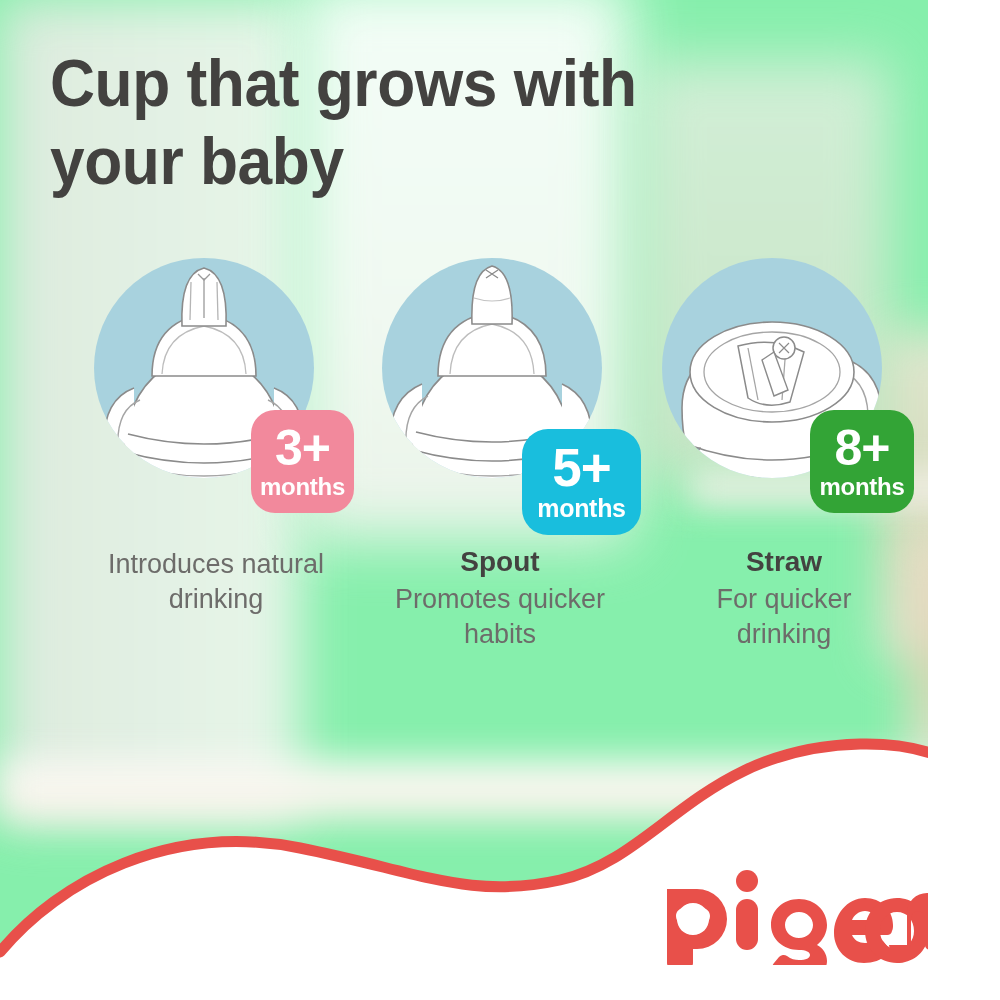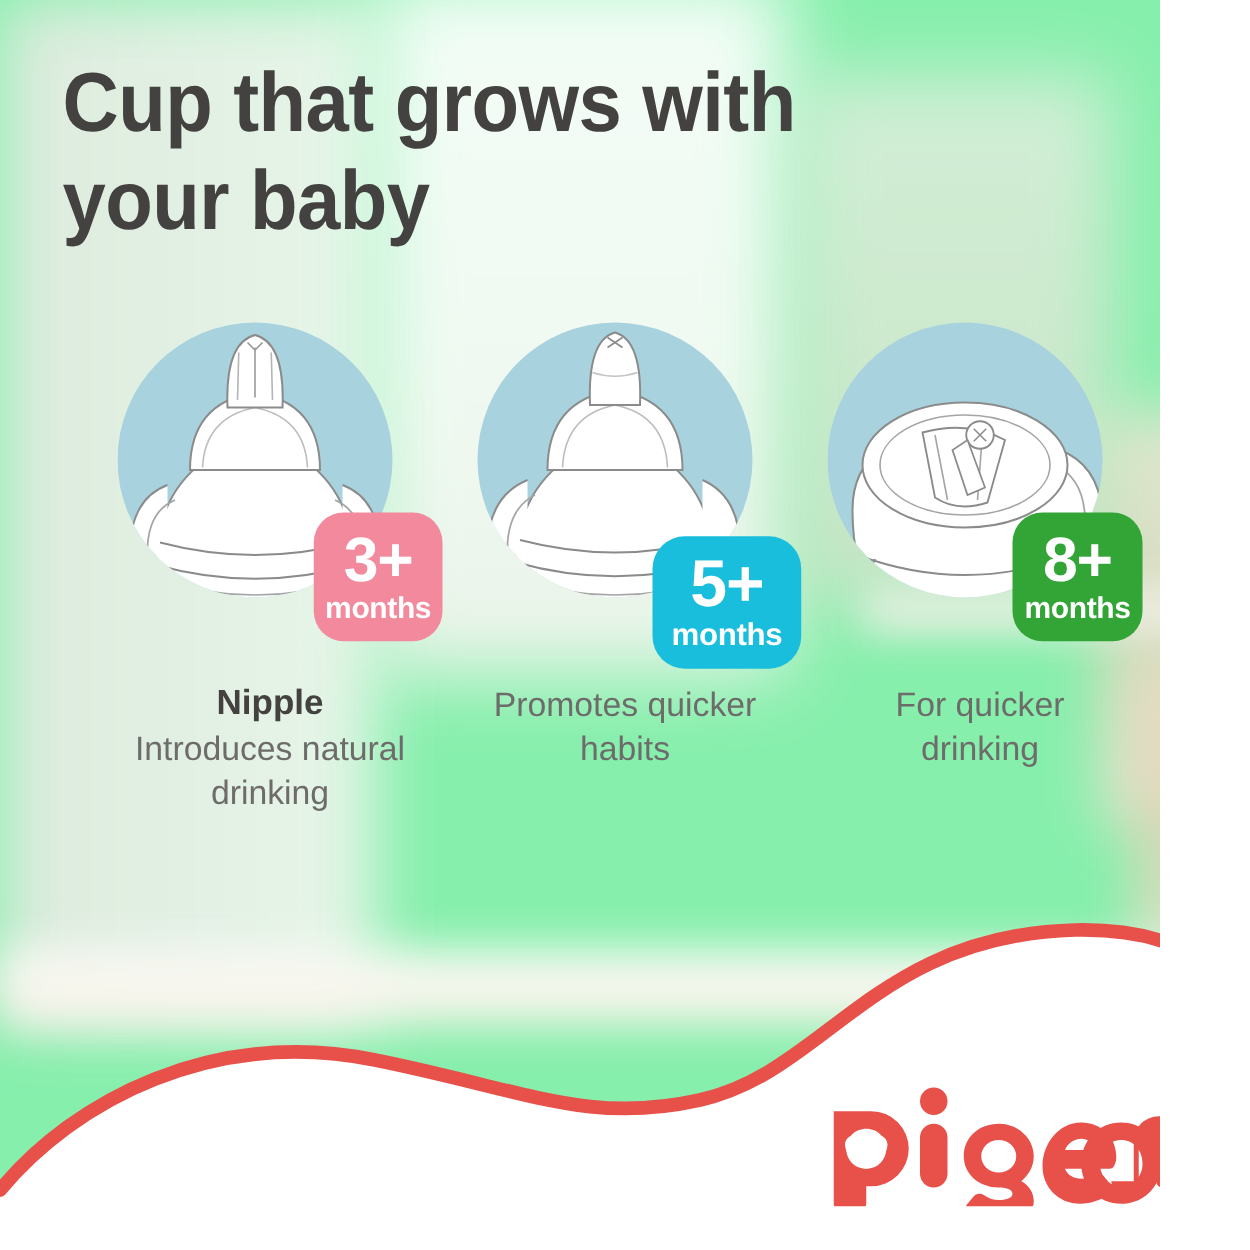--- a/index.html
+++ b/index.html
@@ -271,21 +271,20 @@
             <path d="M22 224 Q70 250 150 248" fill="none" stroke="#8b8b8b" stroke-width="1.5"></path>
             <path d="M22 224 L40 222 L31 236 Z" fill="#8fbccd" stroke="#8b8b8b" stroke-width="1.2"></path>
           </g>
         </svg>
         <div class="badge badge-a" style="background:#f2899c">
           <span class="num">3+</span>
           <span class="unit">months</span>
         </div>
       </div>
       <div class="caption">
-        <div class="caption-title">Nipple</div>
         <div class="caption-desc">Introduces natural
 drinking</div>
       </div>
     </div>
 
     <div class="feature">
       <div class="art-wrap">
         <svg class="art-svg" width="244" height="262" viewBox="0 0 244 262">
           <defs>
             <clipPath id="clipB">
@@ -312,20 +311,21 @@
             <path d="M96 50 Q114 56 132 50" fill="none" stroke="#c3c3c3" stroke-width="1.2"></path>
             <path d="M108 22 L120 30 M120 22 L108 30" fill="none" stroke="#8b8b8b" stroke-width="1.3"></path>
           </g>
         </svg>
         <div class="badge badge-b" style="background:#19bedd">
           <span class="num">5+</span>
           <span class="unit">months</span>
         </div>
       </div>
       <div class="caption">
+        <div class="caption-title">Spout</div>
         <div class="caption-desc">Promotes quicker
 habits</div>
       </div>
     </div>
 
     <div class="feature">
       <div class="art-wrap">
         <svg class="art-svg" width="244" height="262" viewBox="0 0 244 262">
           <defs>
             <clipPath id="clipC">
@@ -357,20 +357,21 @@
             <path d="M20 202 Q70 238 160 232" fill="none" stroke="#8b8b8b" stroke-width="1.5"></path>
             <path d="M20 202 L38 200 L30 214 Z" fill="#8fbccd" stroke="#8b8b8b" stroke-width="1.2"></path>
           </g>
         </svg>
         <div class="badge badge-c" style="background:#33a436">
           <span class="num">8+</span>
           <span class="unit">months</span>
         </div>
       </div>
       <div class="caption">
+        <div class="caption-title">Straw</div>
         <div class="caption-desc">For quicker
 drinking</div>
       </div>
     </div>
 
   </div>
 
   <svg class="wave" viewBox="0 0 1000 270" preserveAspectRatio="none">
     <path d="M0 222 C 60 150, 170 92, 300 118 C 420 142, 470 170, 560 150
              C 660 128, 700 18, 860 14 C 950 12, 985 52, 1000 78

